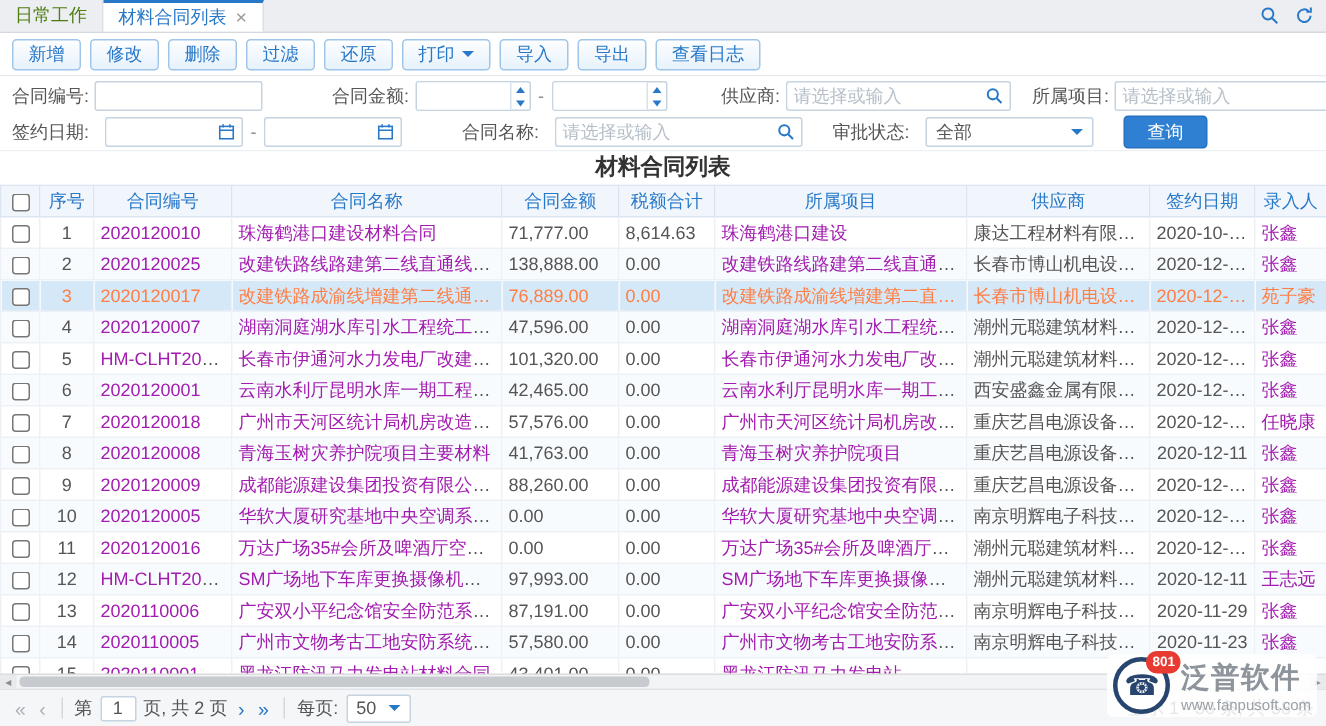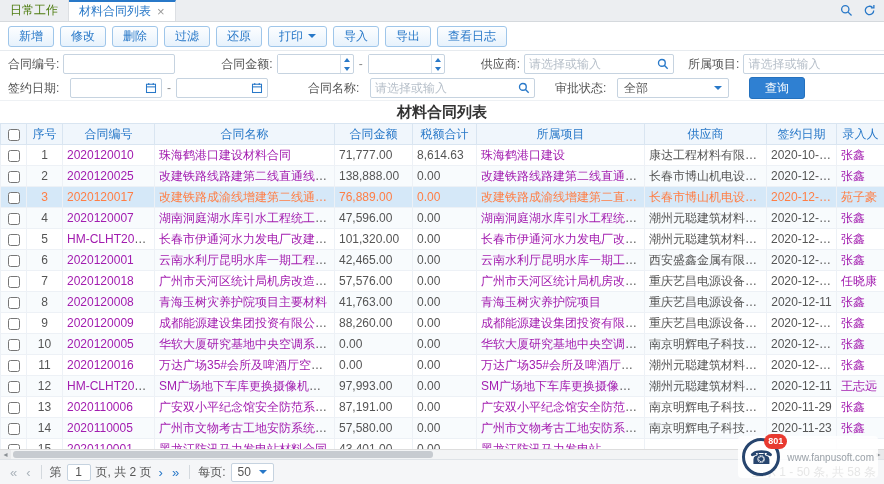--- a/index.html
+++ b/index.html
@@ -455,15 +455,16 @@
     <span class="caret"></span>
   </span>
   <span class="pg-summary">显示 1 - 50 条, 共 58 条</span>
 </div>
 
 <div class="watermark">
   <div class="wm-logo">☎
     <span class="wm-badge">801</span>
   </div>
   <div class="wm-text">
+    <div class="wm-brand">泛普软件</div>
     <div class="wm-url">www.fanpusoft.com</div>
   </div>
 </div>
 
 </body></html>

